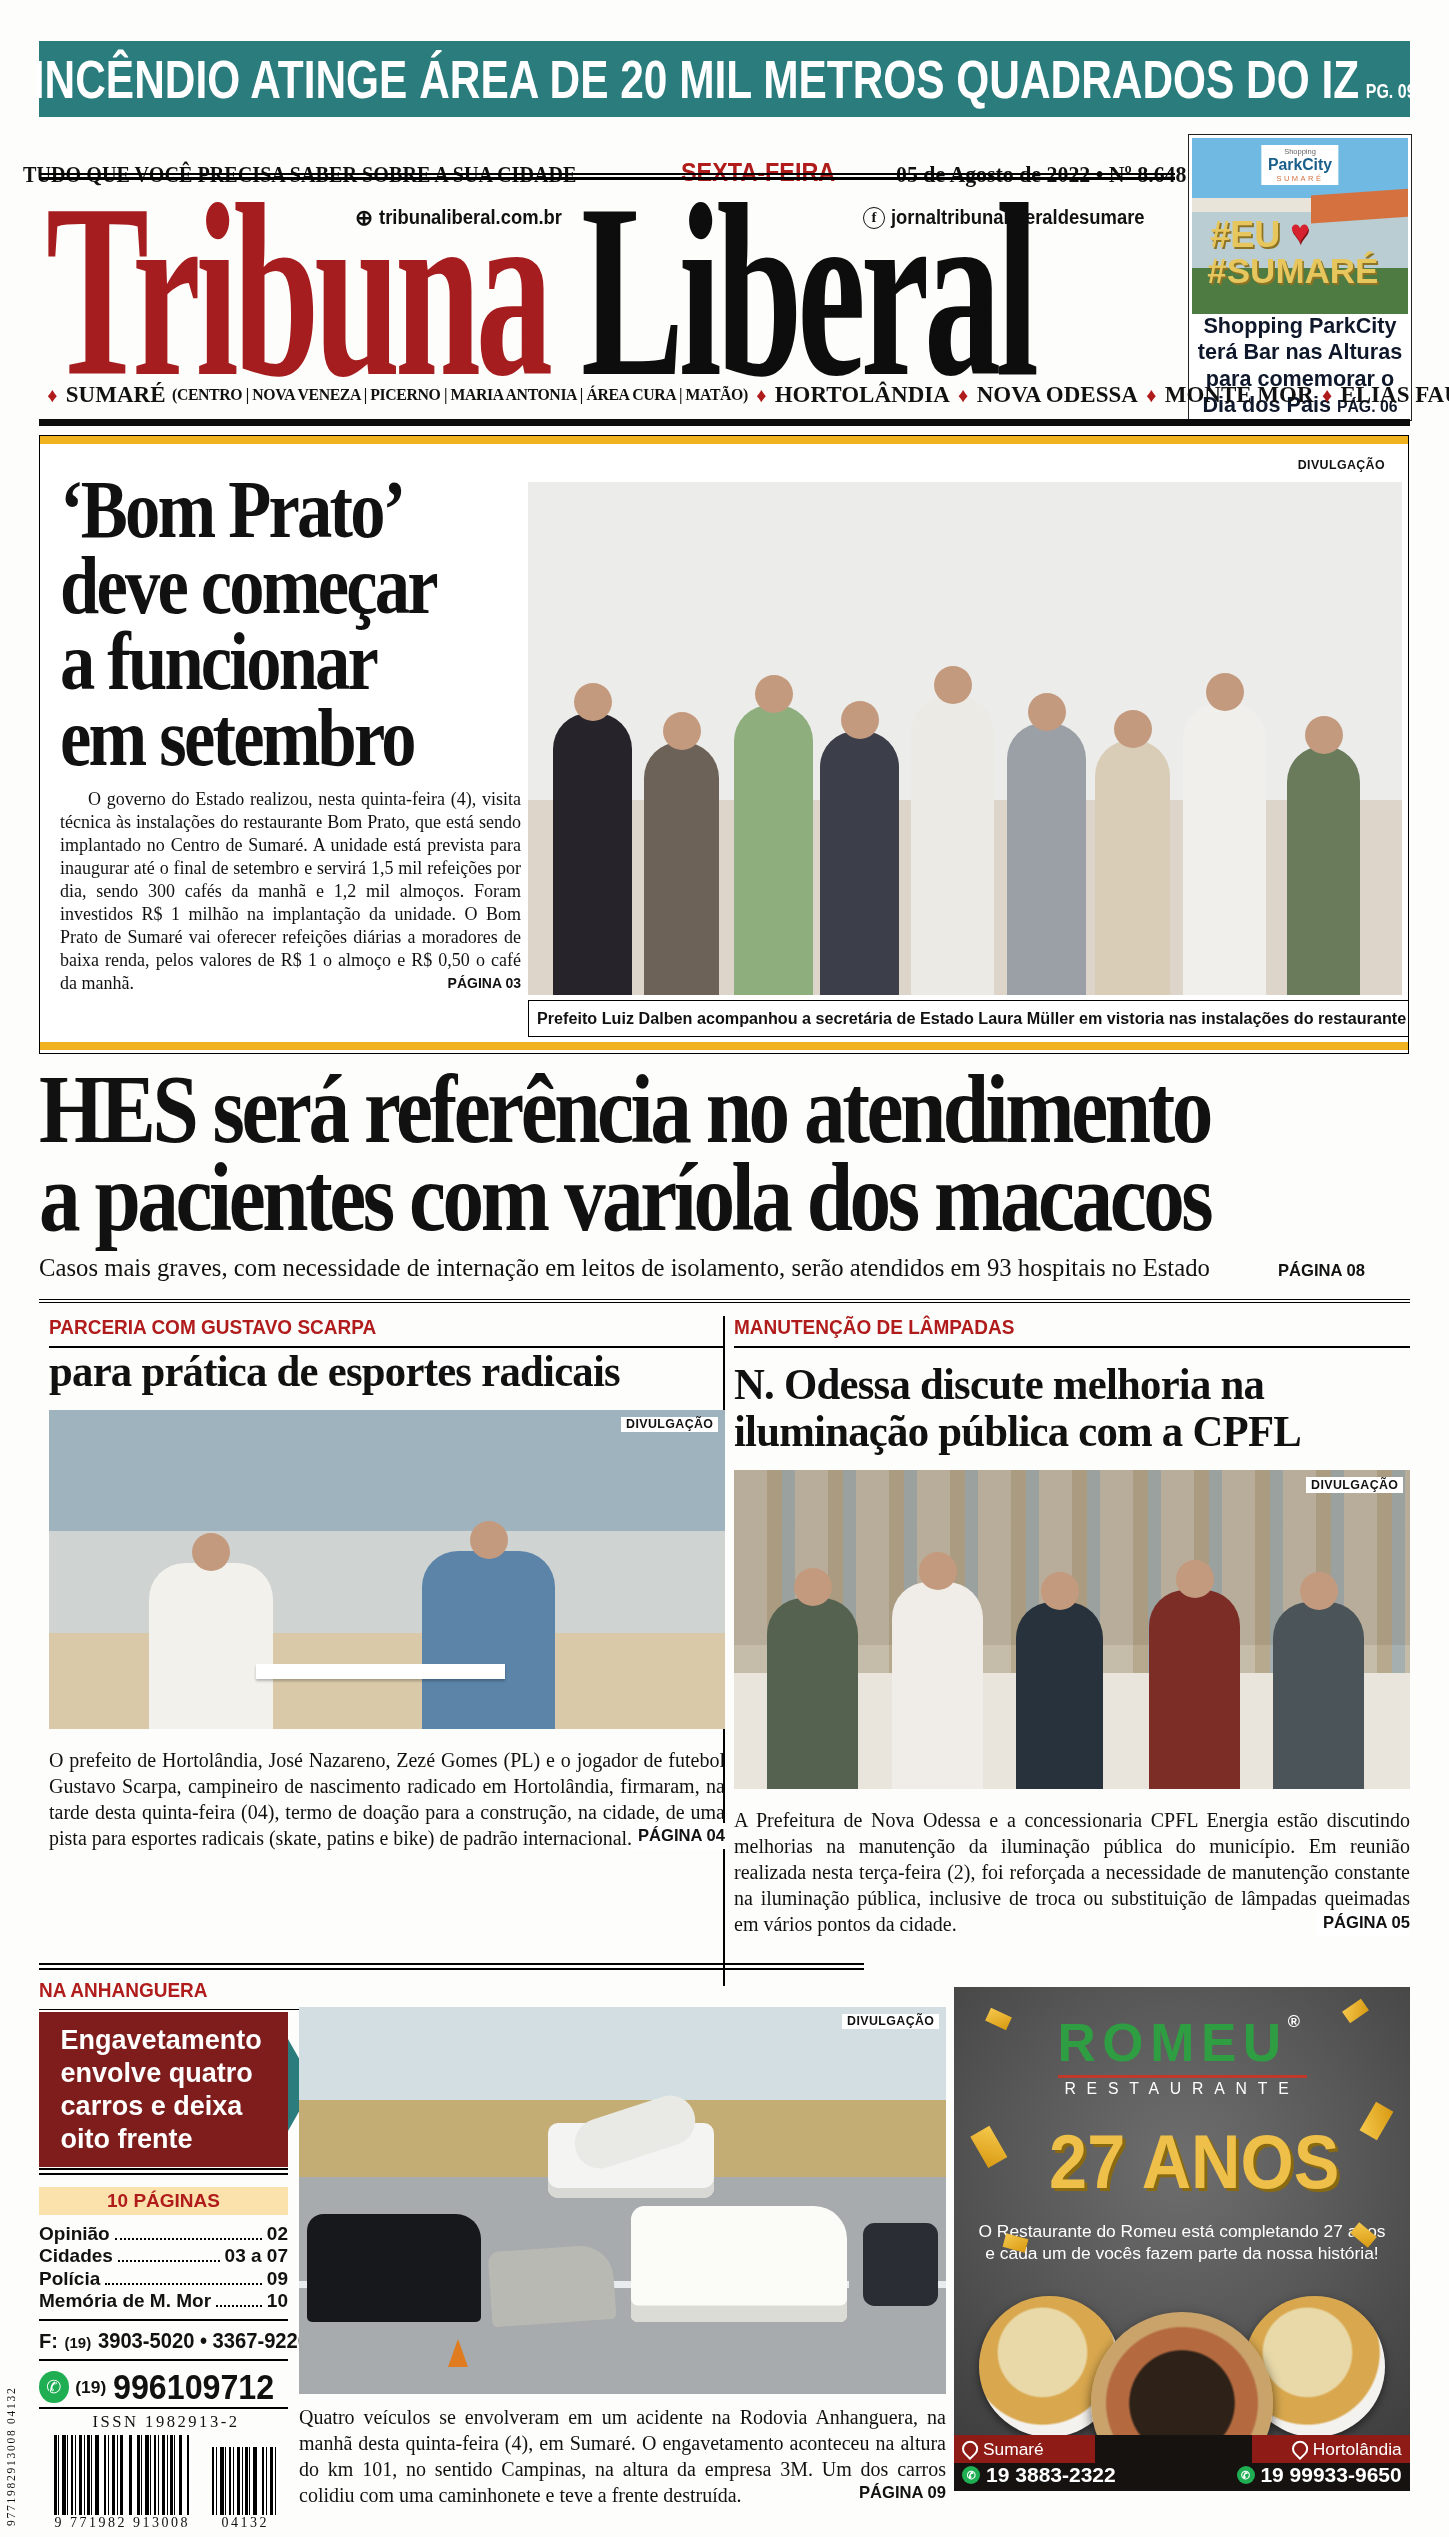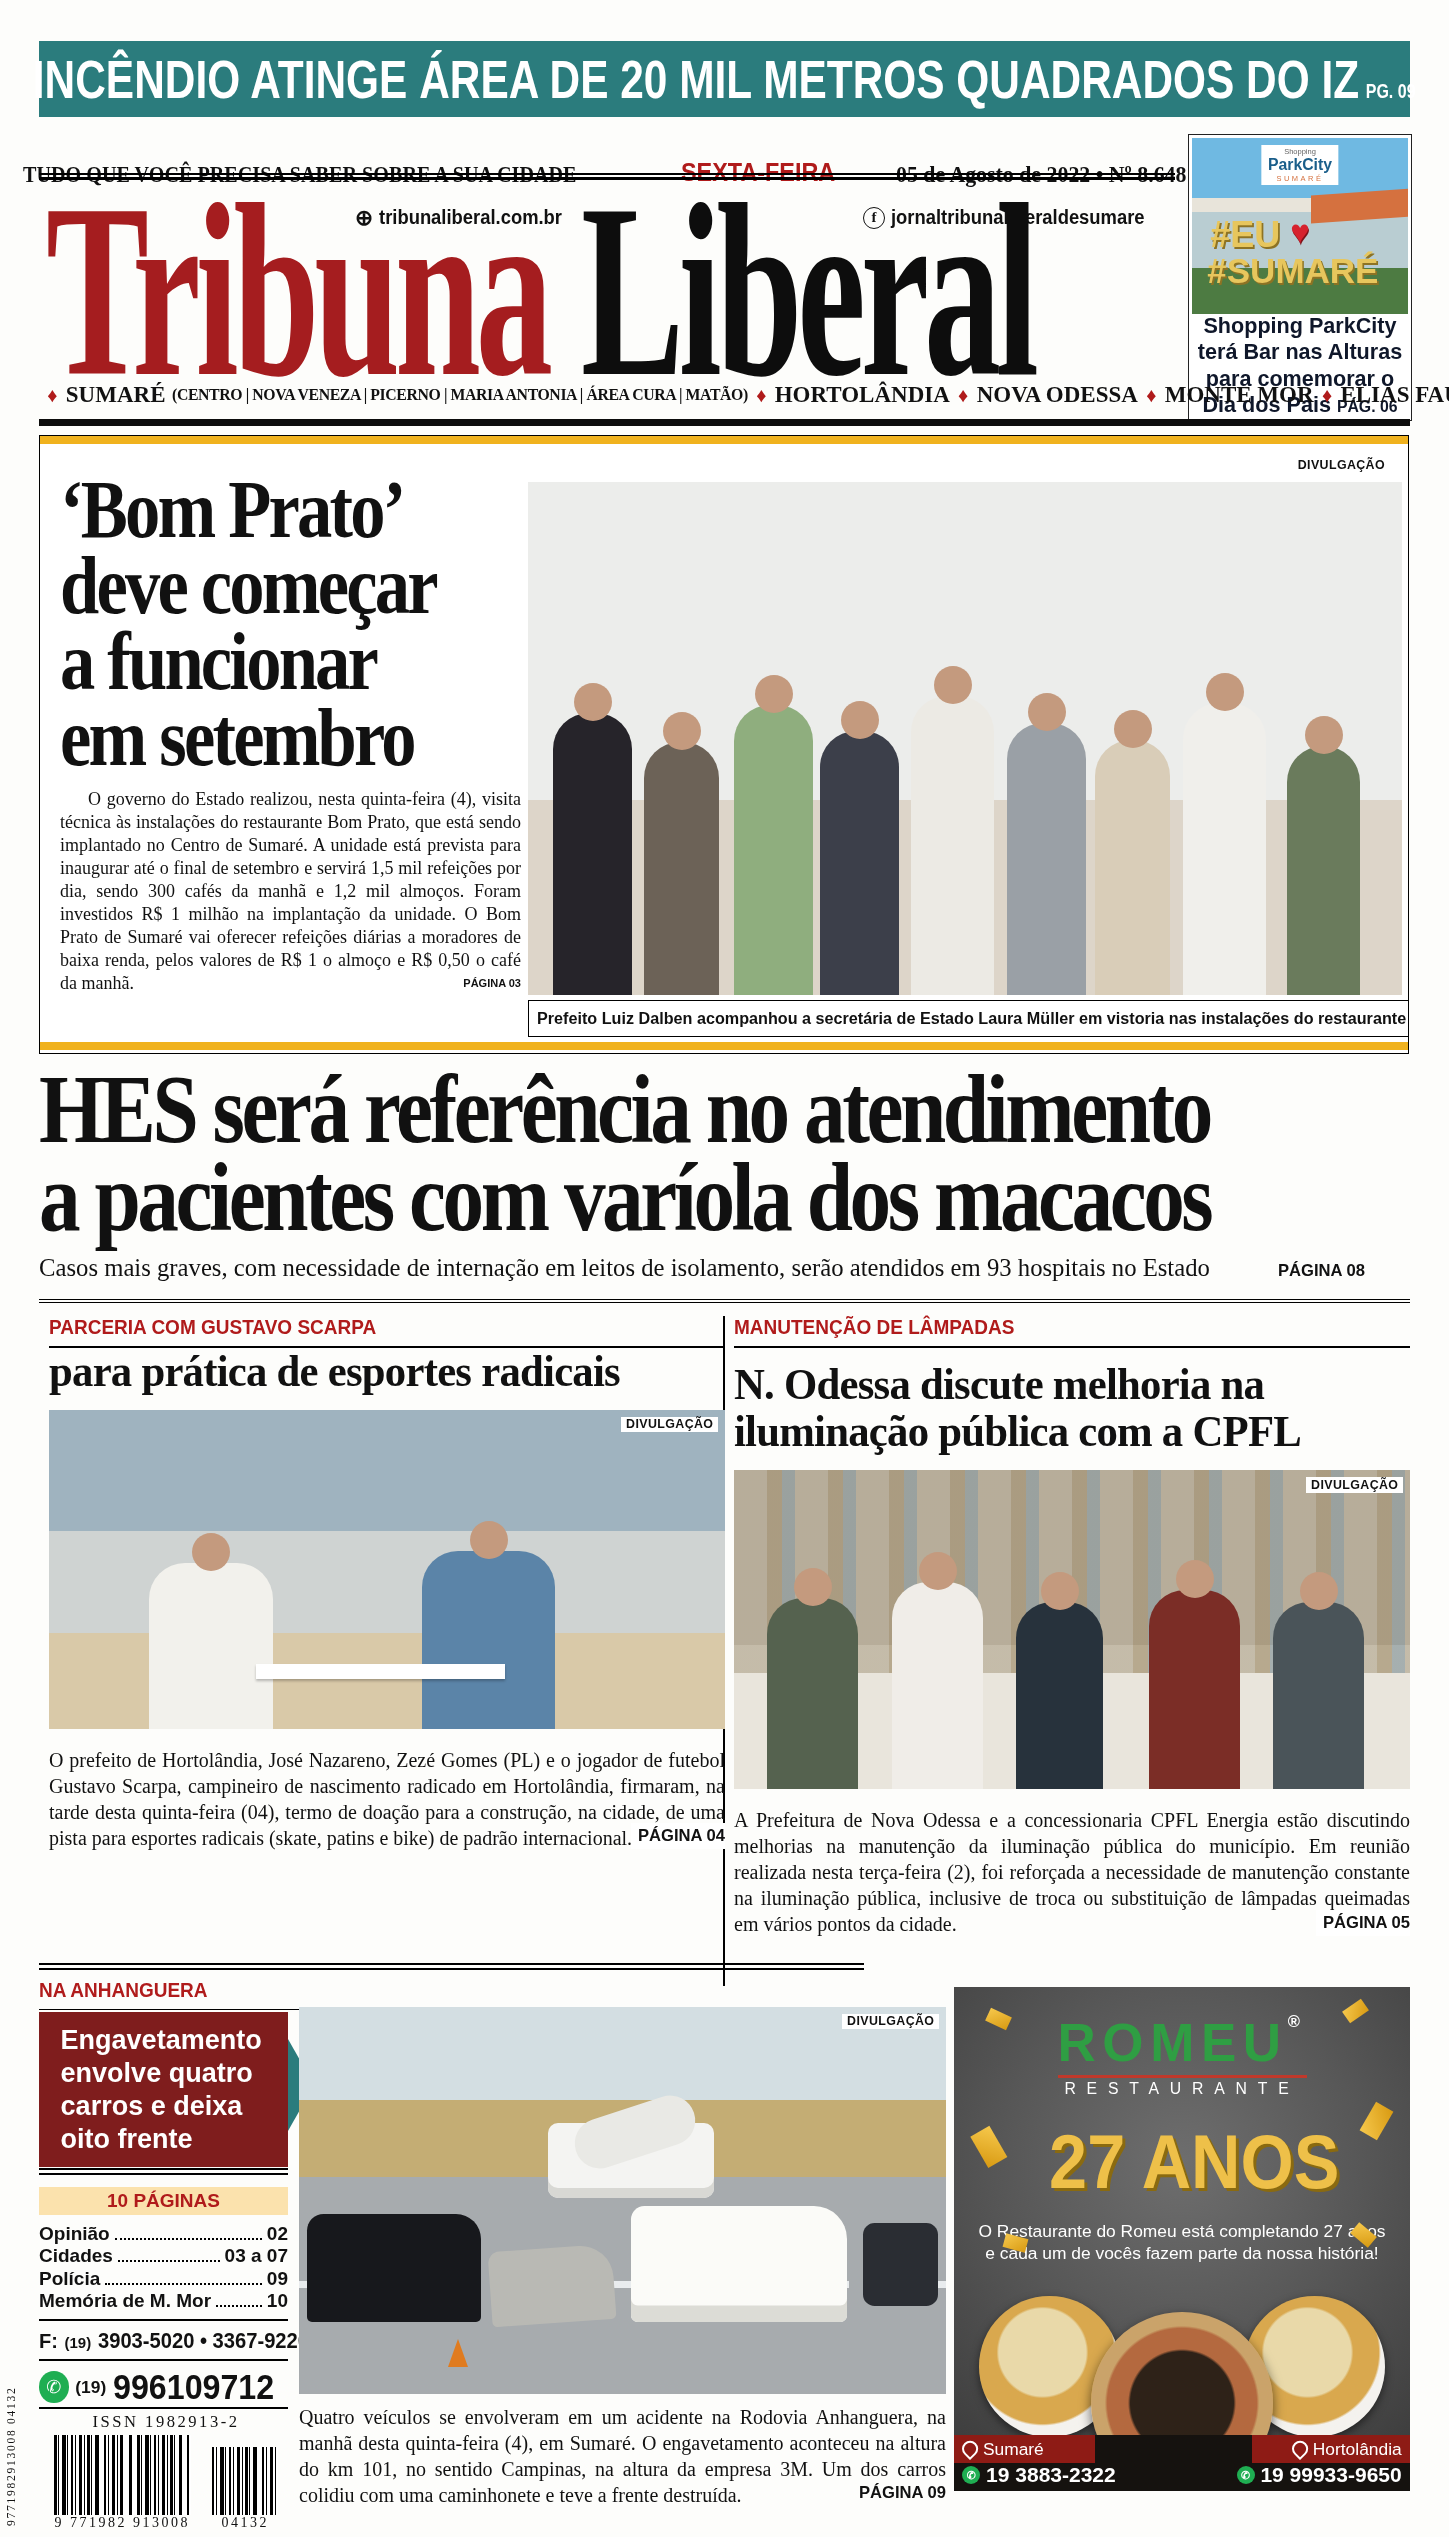--- a/index.html
+++ b/index.html
@@ -32,21 +32,21 @@
   
   .cities{left:39px;top:382px;width:1371px;display:flex;align-items:center;font-weight:bold;font-size:23px;white-space:nowrap;}
   .cities .dia{color:#b01b1b;font-size:20px;margin:0 8.3px;}
   .cities .dist{font-size:15.8px;letter-spacing:-0.4px;}
   .thickrule{left:39px;top:419px;width:1371px;height:6.6px;background:#0c0c0c;}
   
   .mainbox{left:39px;top:435px;width:1368px;height:617px;border:1.7px solid #000;background:#fff;overflow:hidden;}
   .goldbar{position:absolute;left:0;right:0;height:7.5px;background:#f0b21e;}
   .mh-line{font-weight:bold;font-size:83px;line-height:76px;letter-spacing:-3.3px;}
   .mainbody{font-size:18px;line-height:23px;text-align:justify;position:relative;}
-  .pageref{font-family:"Liberation Sans",sans-serif;font-weight:bold;font-size:11px;letter-spacing:0;}
+  .pageref{font-family:"Liberation Sans",sans-serif;font-weight:bold;font-size:14px;letter-spacing:0;}
   .credit{font-family:"Liberation Sans",sans-serif;font-weight:bold;font-size:12.4px;letter-spacing:0.4px;background:#fff;padding:0.8px 5px;}
   .photo{position:absolute;overflow:hidden;}
   .person{position:absolute;bottom:0;border-radius:36px 36px 0 0;}
   .person::before{content:'';position:absolute;top:-30px;left:50%;transform:translateX(-50%);width:38px;height:38px;border-radius:50%;background:#c49a7e;}
   .capbar{position:absolute;border:1.7px solid #000;background:#fff;display:flex;align-items:center;padding:0 8.3px;font-family:"Liberation Sans",sans-serif;font-weight:bold;font-size:17.4px;}
   
   .lead-line{font-weight:bold;font-size:98px;line-height:88px;letter-spacing:-4.1px;}
   .subhead{font-size:26px;}
   
   .kicker{font-family:"Liberation Sans",sans-serif;font-weight:bold;font-size:20px;color:#b01b1b;}

